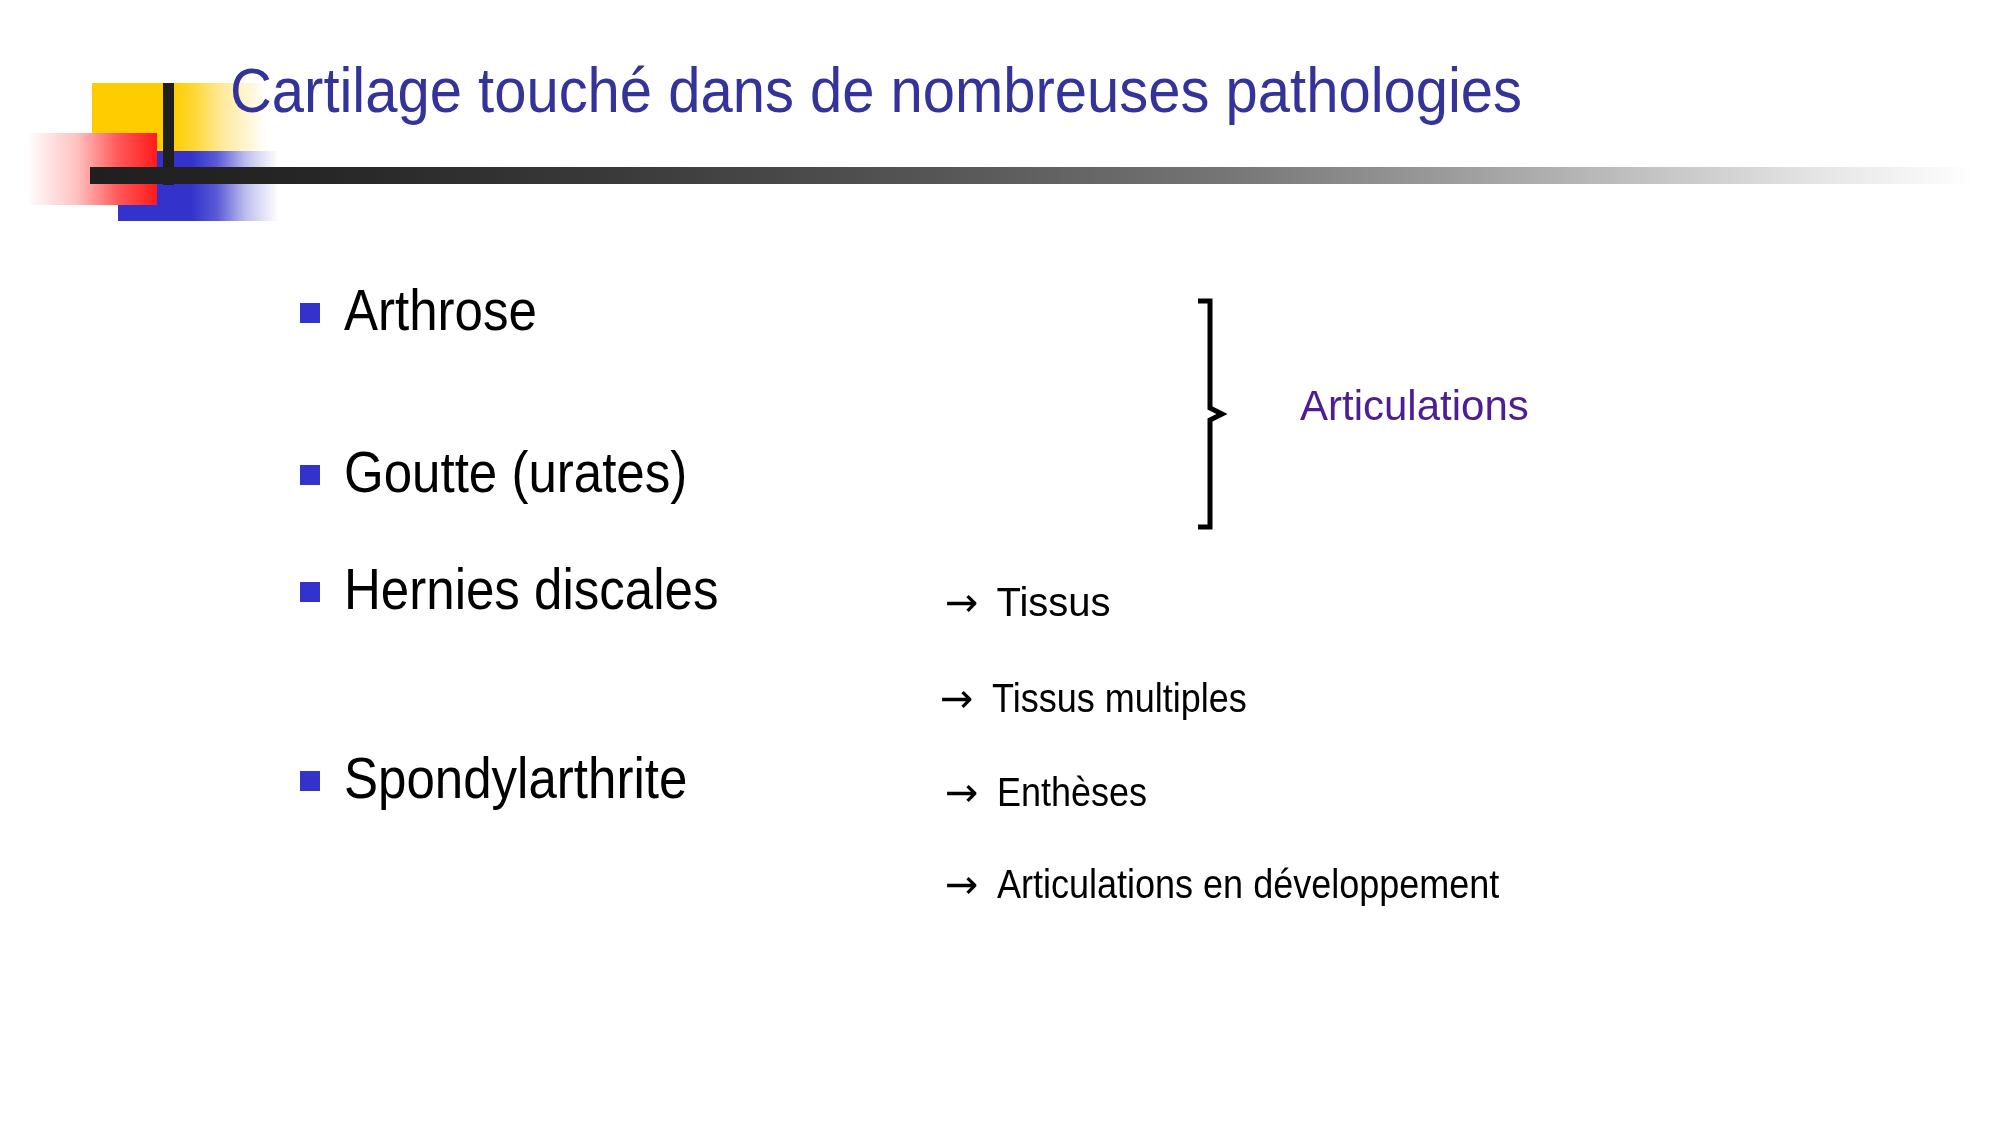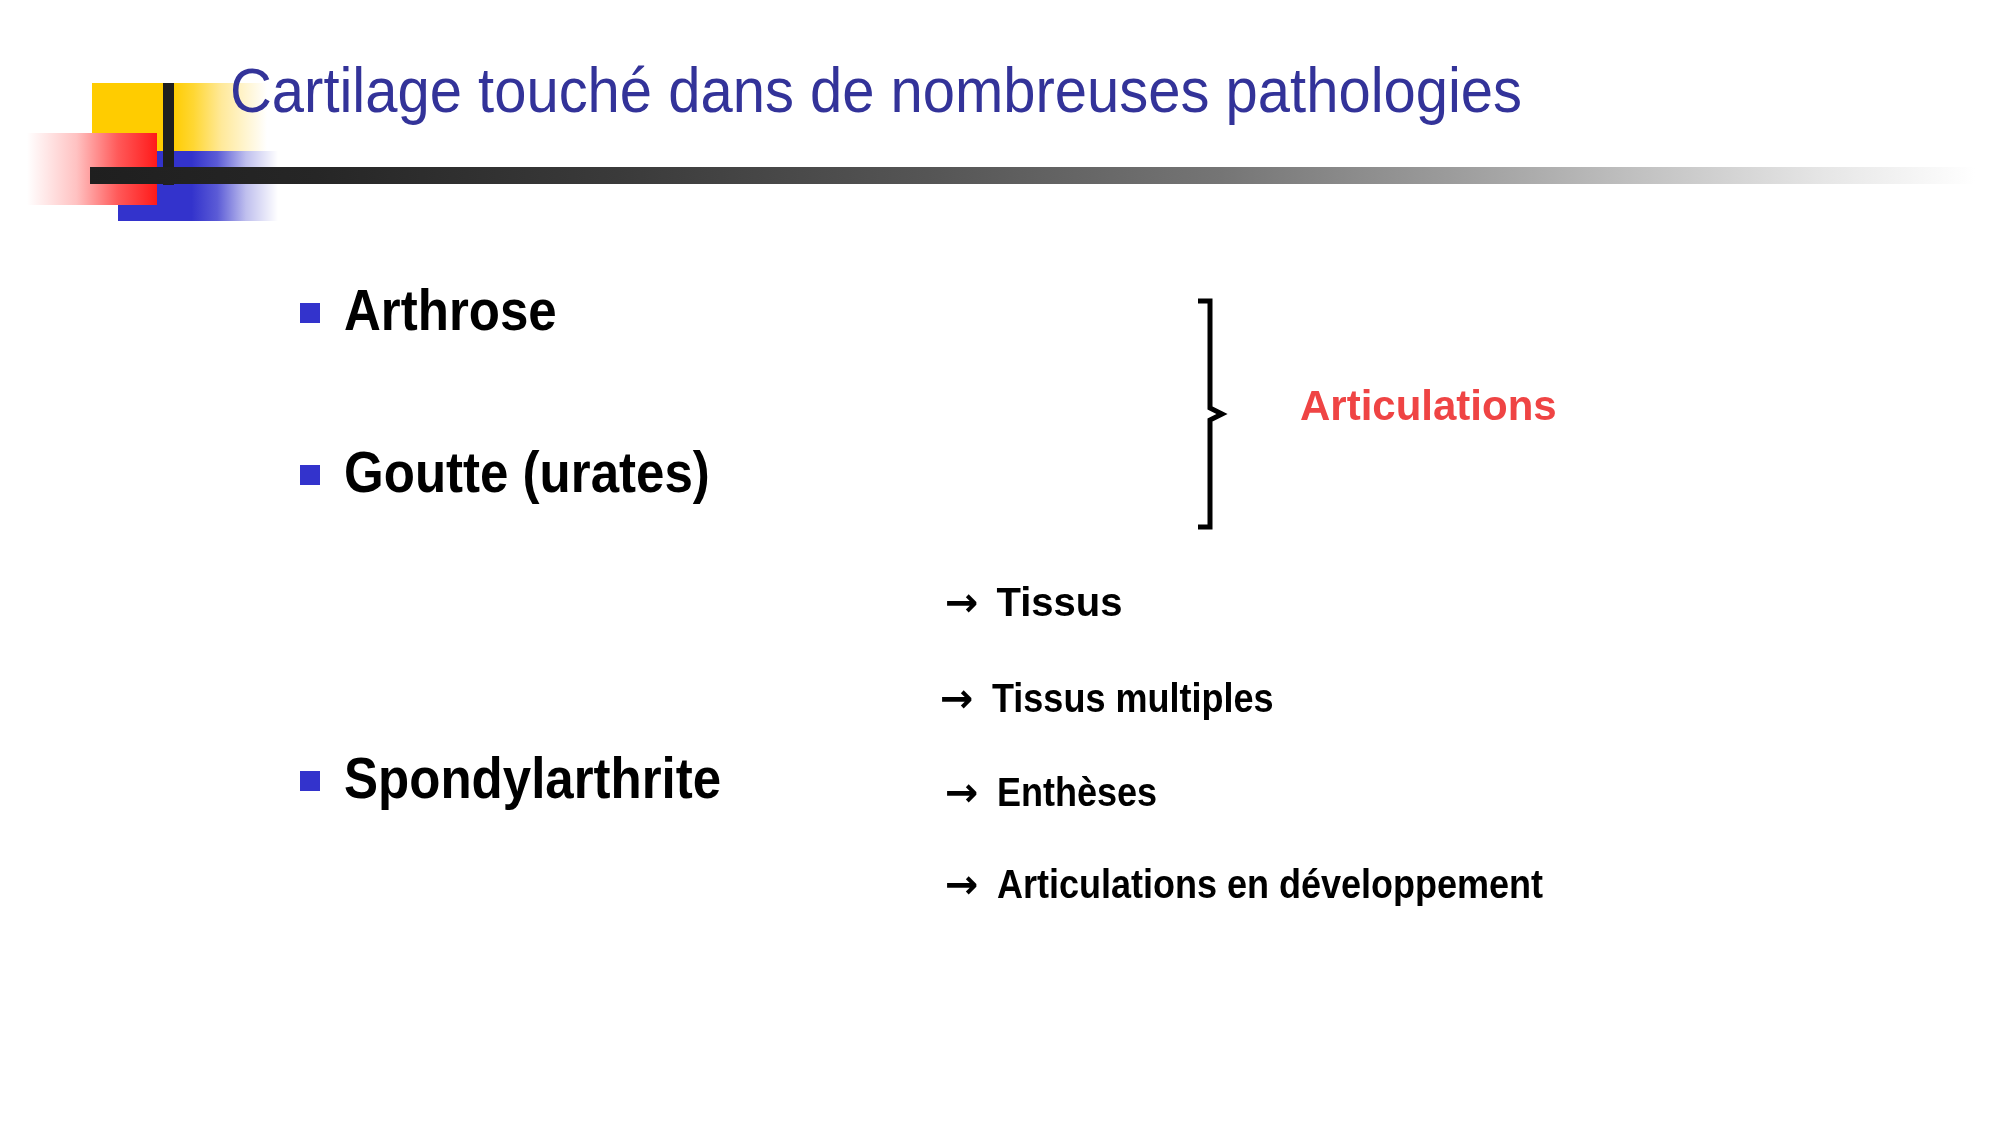--- a/index.html
+++ b/index.html
@@ -88,21 +88,20 @@
     transform-origin: left top;
   }
 
   
   #content-area {
     position: absolute;
     left: 0;
     top: 0;
     width: 1700px;
     height: 1125px;
-    font-weight: bold;
   }
 
   .bullet-row {
     position: absolute;
     left: 300px;
     height: 95px;
     display: flex;
     align-items: center;
   }
 
@@ -159,21 +158,21 @@
     height: 232px;
   }
   #group-brace svg { display: block; }
 
   #group-brace-label {
     position: absolute;
     left: 1300px;
     top: 385px;
     font-family: "Liberation Sans", sans-serif;
     font-size: 42px;
-    color: #ef4444;
+    color: #4c1d95;
     white-space: nowrap;
     line-height: 1;
   }
 </style>
 </head>
 <body>
 
 <div id="header-decoration">
   <div class="deco-yellow"></div>
   <div class="deco-blue"></div>
@@ -187,20 +186,24 @@
 <div id="content-area">
 
   <div class="bullet-row" style="top:262px">
     <span class="bullet-marker"></span>
     <span class="bullet-text">Arthrose</span>
   </div>
   <div class="bullet-row" style="top:424px">
     <span class="bullet-marker"></span>
     <span class="bullet-text">Goutte (urates)</span>
   </div>
+  <div class="bullet-row" style="top:541px">
+    <span class="bullet-marker"></span>
+    <span class="bullet-text">Hernies discales</span>
+  </div>
   <div class="bullet-row" style="top:730px">
     <span class="bullet-marker"></span>
     <span class="bullet-text">Spondylarthrite</span>
   </div>
 
   <div id="group-brace">
     <svg width="42" height="232" viewBox="0 0 42 232" xmlns="http://www.w3.org/2000/svg">
       <path d="M 2 3 L 14 3 L 14 110 L 26 116 L 14 122 L 14 229 L 2 229" fill="none" stroke="#000000" stroke-width="5" stroke-linejoin="miter" stroke-linecap="butt"></path>
     </svg>
   </div>

